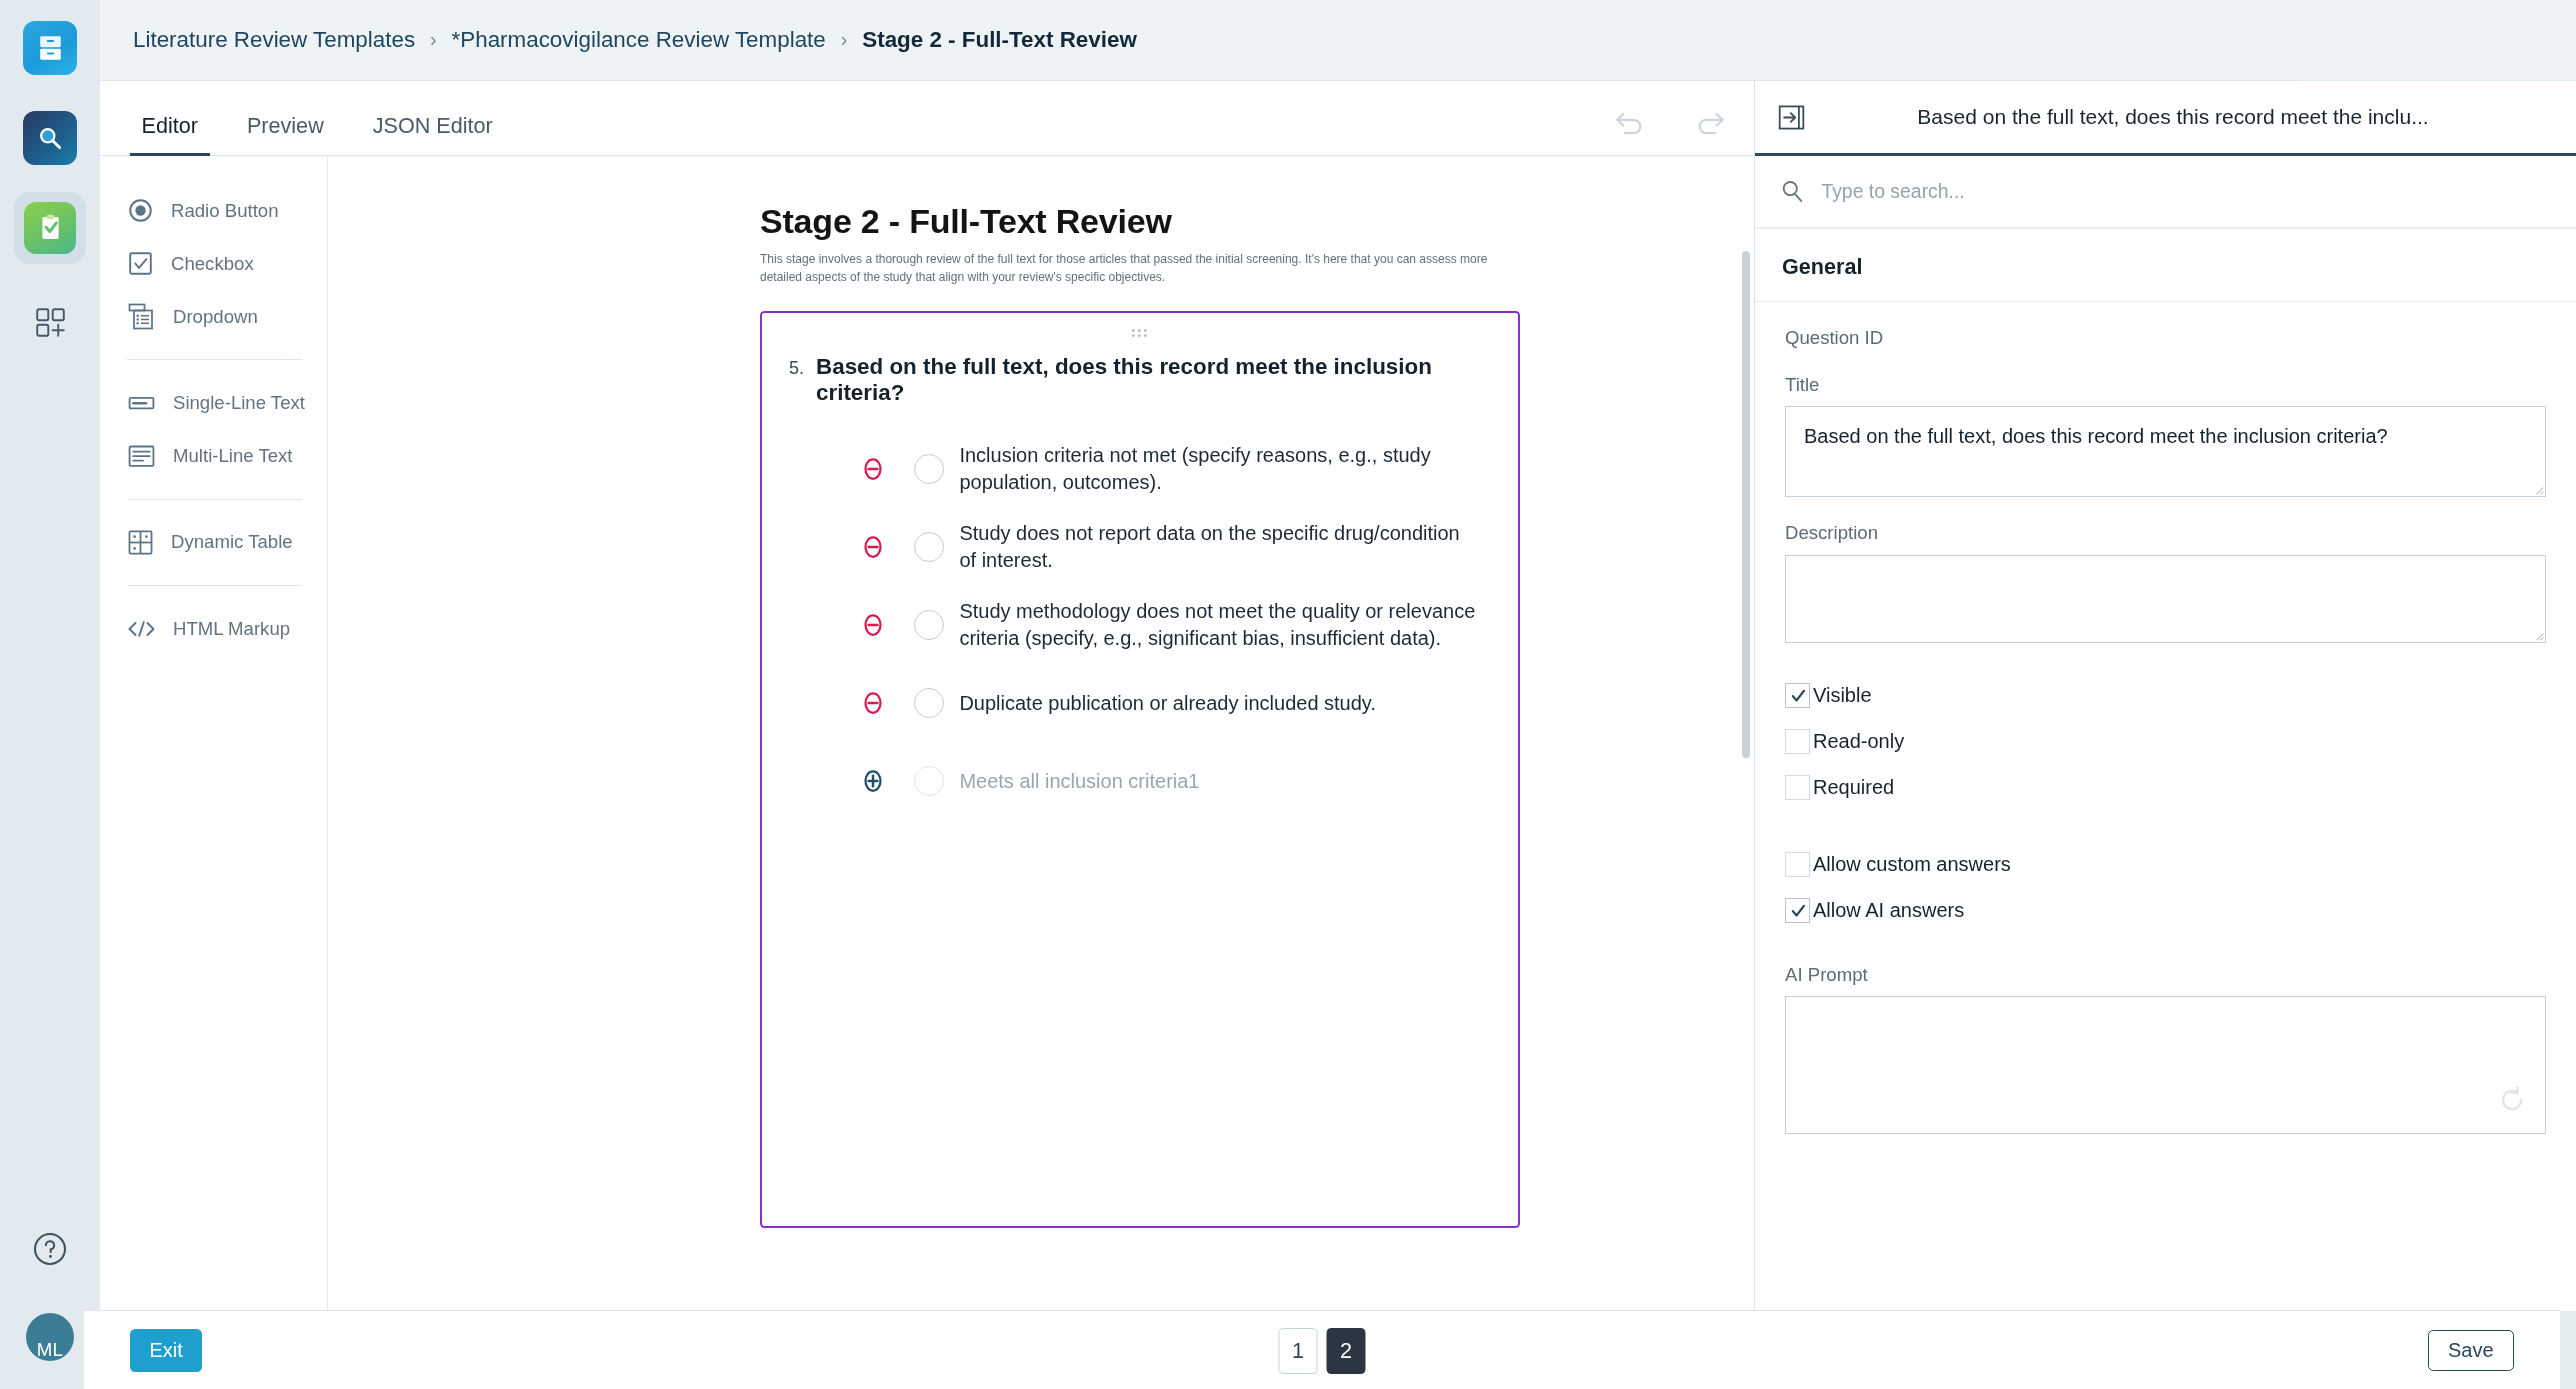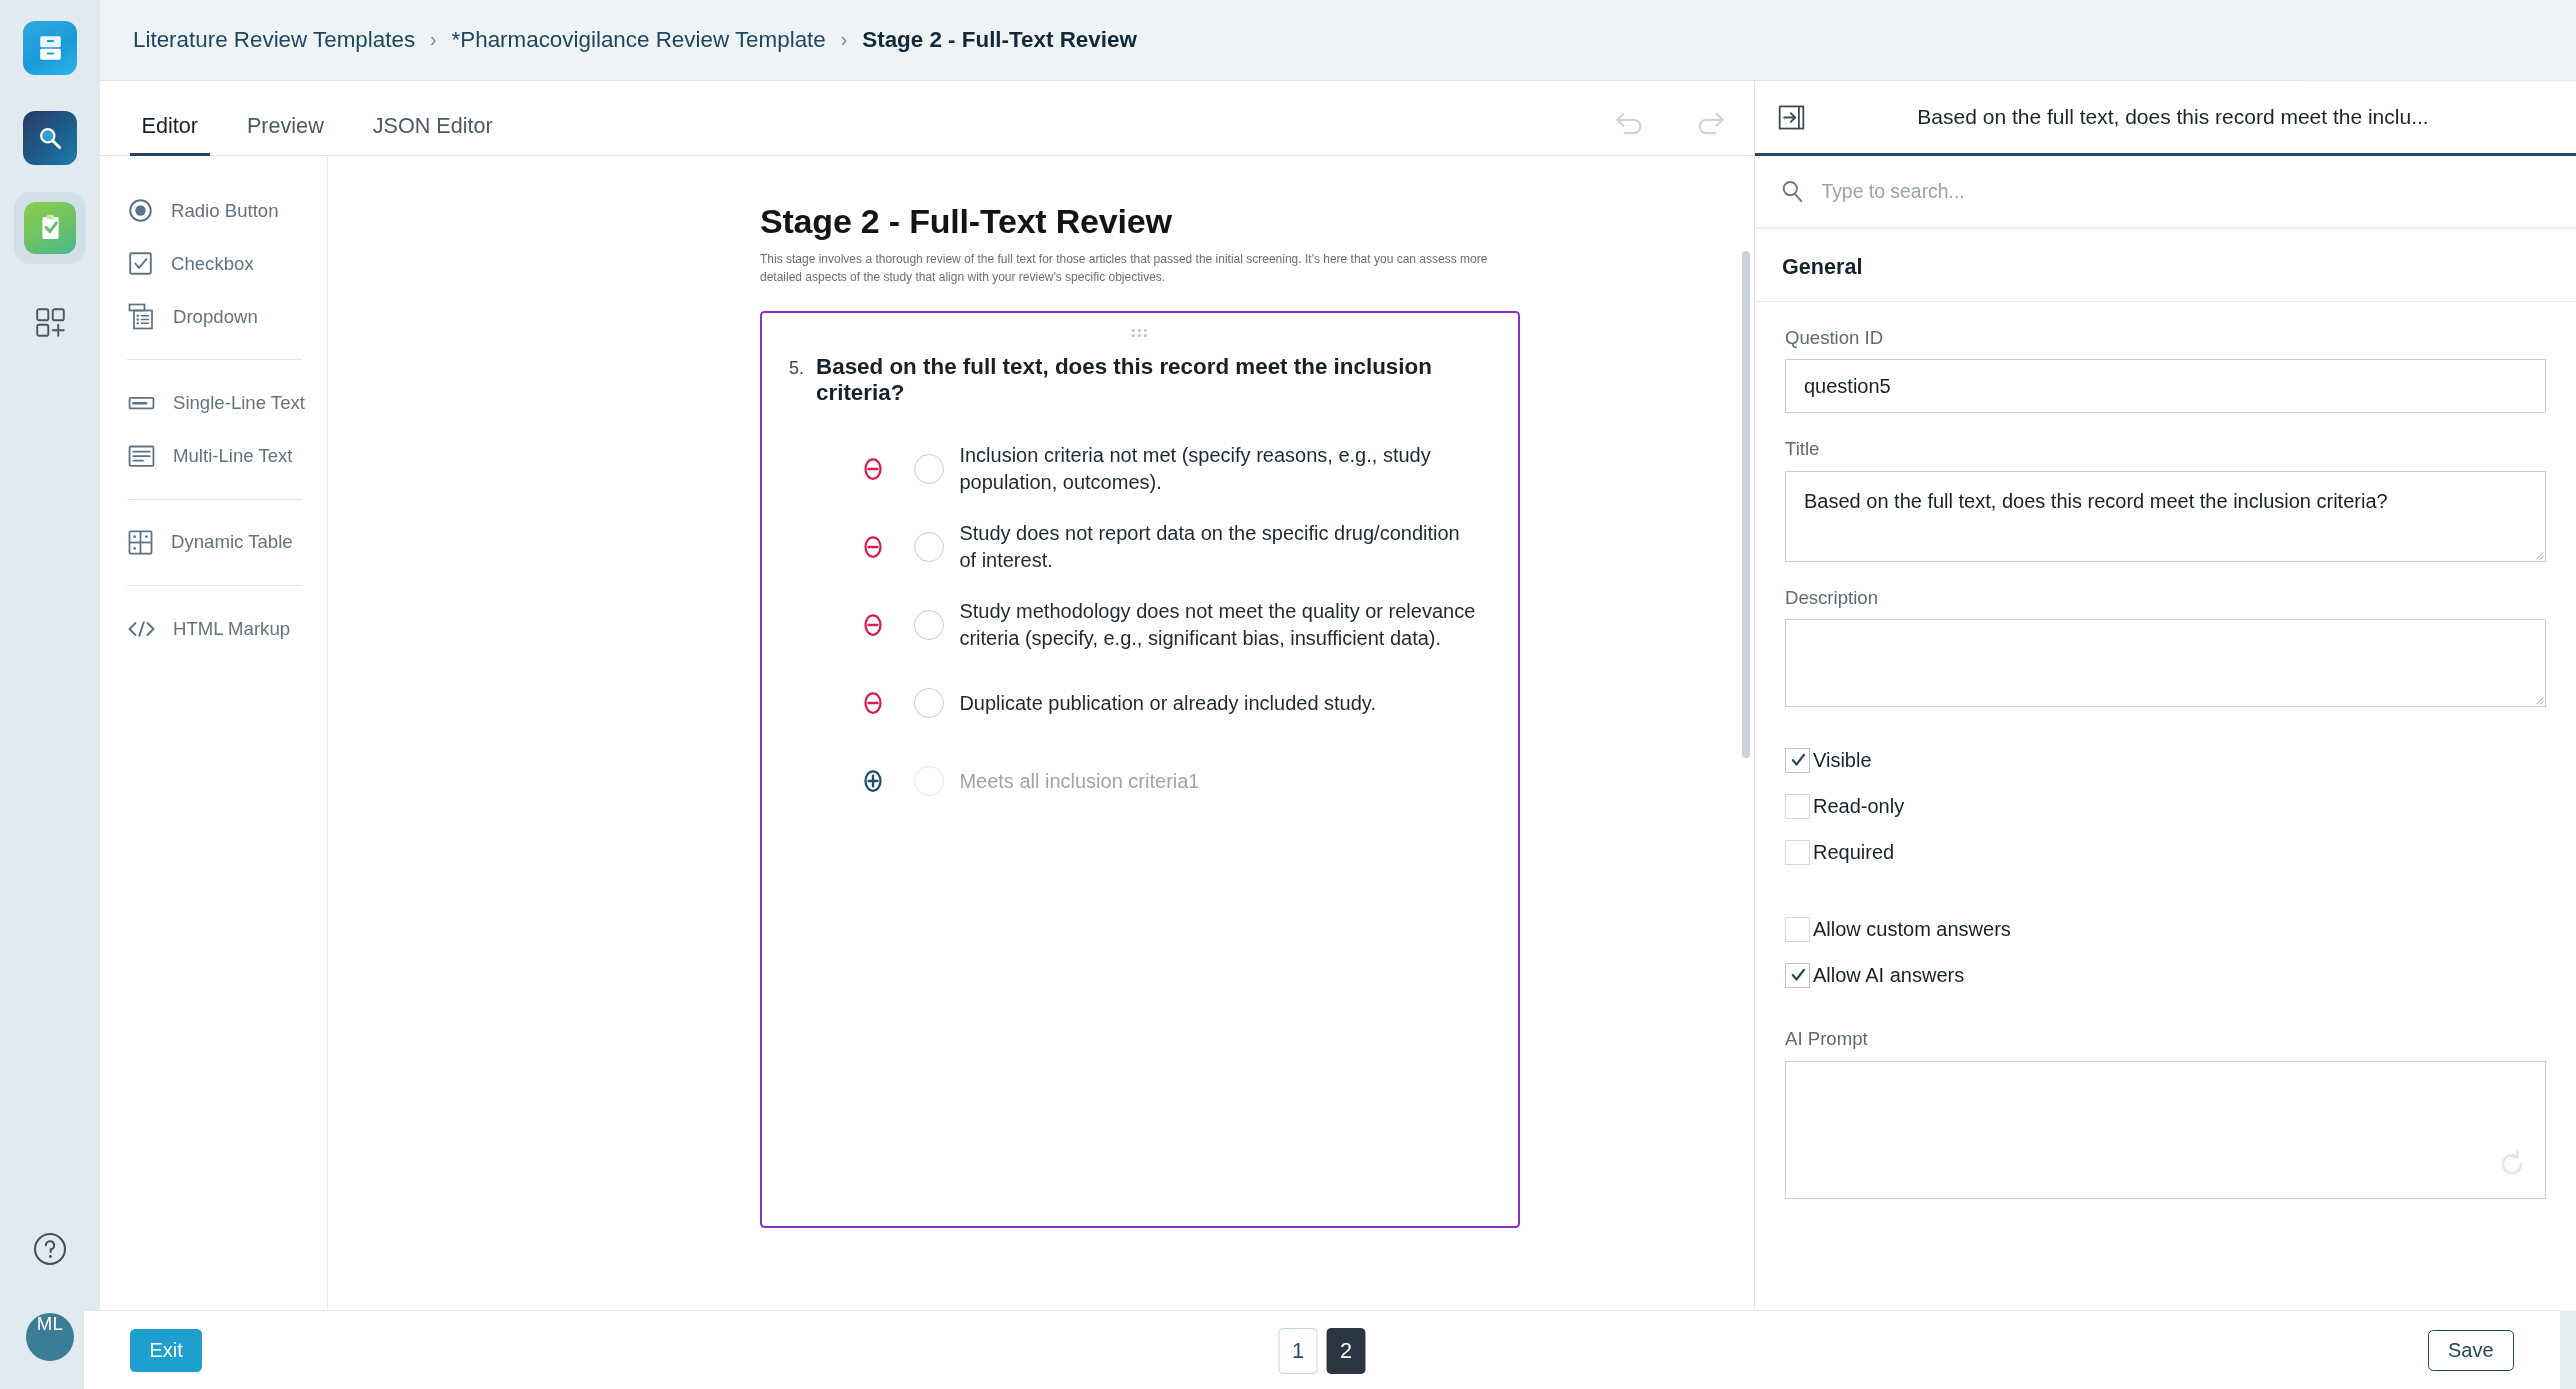--- a/index.html
+++ b/index.html
@@ -48,21 +48,21 @@
   }
   .rail-item.plain { margin-top: 31px; background: transparent; }
   .rail-bottom {
     position: absolute; bottom: 0; left: 0; width: 100px;
     display: flex; flex-direction: column; align-items: center;
   }
   .help-icon { margin-bottom: 43px; }
   .avatar {
     width: 48px; height: 48px; border-radius: 50%;
     background: #3c7d96; color: #fff;
-    display: flex; align-items: flex-start; justify-content: center;
+    display: flex; align-items: flex-end; justify-content: center;
     font-size: 18.6px; letter-spacing: 0.4px;
     margin-bottom: 28px;
   }
 
   
   .crumbbar {
     position: absolute; left: 100px; top: 0;
     width: 2476px; height: 80px;
     background: #eef3f6;
     display: flex; align-items: center;
@@ -571,21 +571,20 @@
           <line x1="20" y1="20" x2="29" y2="30" stroke="#6b7882" stroke-width="2.6" stroke-linecap="round"></line>
         </svg>
         <input type="text" placeholder="Type to search..." style="">
       </div>
 
       <div class="props-body">
         <div class="section-title">General</div>
 
         <div class="field">
           <div class="field-label">Question ID</div>
-          <input class="field-input" type="text" value="question5" style="">
         </div>
 
         <div class="field">
           <div class="field-label">Title</div>
           <div class="area-wrap">
             <textarea class="field-area" rows="2" style="height: 91px;">Based on the full text, does this record meet the inclusion criteria?</textarea>
             <svg class="area-grip" viewBox="0 0 16 16">
               <line x1="15" y1="6" x2="6" y2="15" stroke="#9aa5ad" stroke-width="1.3"></line>
               <line x1="15" y1="11" x2="11" y2="15" stroke="#9aa5ad" stroke-width="1.3"></line>
             </svg>

